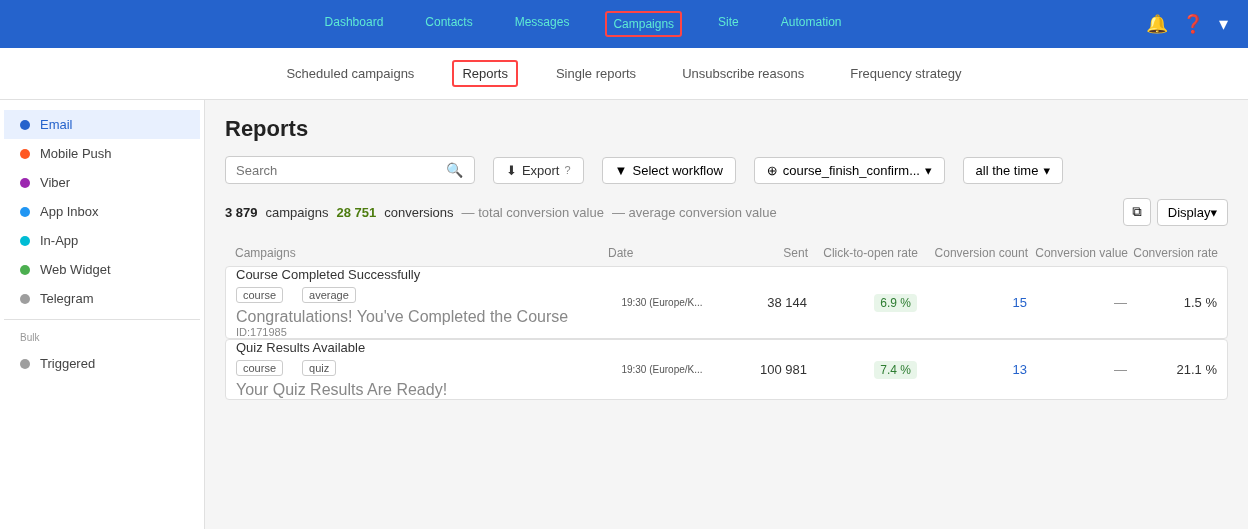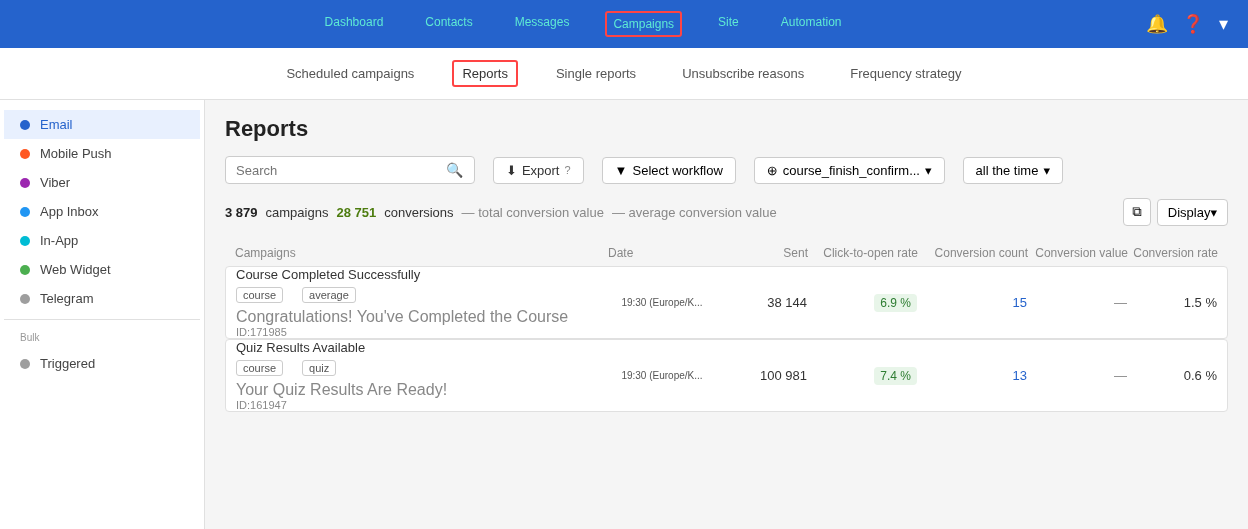--- a/index.html
+++ b/index.html
@@ -409,26 +409,25 @@
     </div>
 
     <div class="campaign-row">
       <div class="campaign-info">
         <div class="campaign-name">Quiz Results Available</div>
         <div class="campaign-tags">
           <span class="tag">course</span>
           <span class="tag">quiz</span>
         </div>
         <div class="campaign-desc">Your Quiz Results Are Ready!</div>
-        <div class="campaign-id">ID:161947</div>
       </div>
       <div class="col-value date">19:30 (Europe/K...</div>
       <div class="col-value">100 981</div>
       <div class="col-value">
         <span class="badge-green">7.4 %</span>
       </div>
       <div class="col-value col-link">13</div>
       <div class="col-value col-dash">—</div>
-      <div class="col-value">0.6 %</div>
+      <div class="col-value">21.1 %</div>
     </div>
 
   </main>
 </div>
 
 </body></html>

